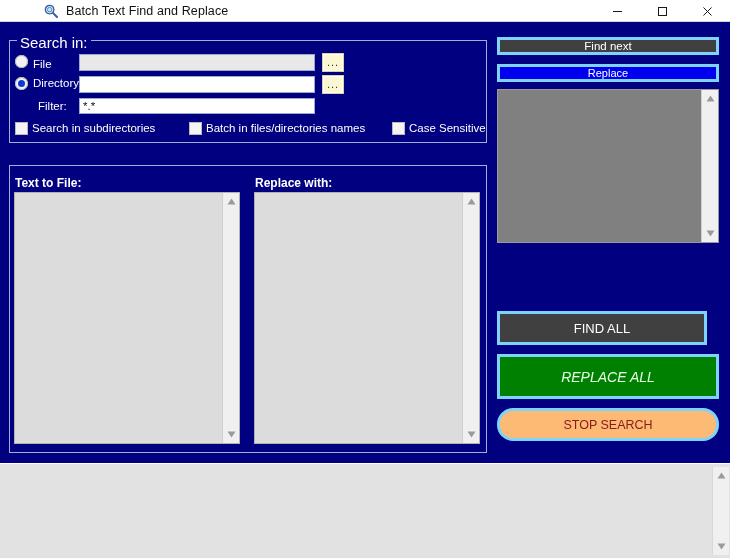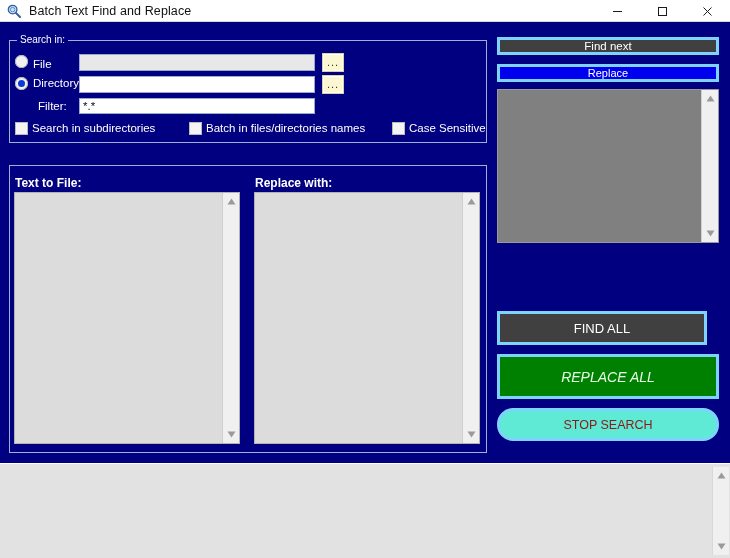--- a/index.html
+++ b/index.html
@@ -25,20 +25,21 @@
   
   .titlebar {
     position: absolute;
     left: 0; top: 0;
     width: 730px; height: 22px;
     background: #ffffff;
     border-bottom: 1px solid #d6d6d6;
     display: flex;
     align-items: center;
     box-sizing: border-box;
+    padding-left: 37px;
   }
   .title-icon {
     width: 16px; height: 16px;
     margin-left: 6px; margin-right: 7px;
     position: relative;
     flex: 0 0 auto;
   }
   .title-text {
     color: #111111;
     font-size: 12.5px;
@@ -66,21 +67,21 @@
     border: 1px solid #9fb0d8;
     box-sizing: border-box;
   }
   .groupbox > .gb-label {
     position: absolute;
     top: -7px;
     left: 7px;
     padding: 0 3px;
     background: #000080;
     color: #ffffff;
-    font-size: 10px;
+    font-size: 15px;
     white-space: nowrap;
   }
 
   
   .navy-label {
     position: absolute;
     color: #ffffff;
     font-size: 11.5px;
     white-space: nowrap;
   }
@@ -200,21 +201,21 @@
     display: flex;
     align-items: center;
     justify-content: center;
     text-align: center;
     white-space: nowrap;
     overflow: hidden;
   }
   .btn-dark   { background: #404040; color: #ffffff; }
   .btn-blue   { background: #0000ee; color: #ffffff; }
   .btn-green  { background: #008000; color: #e8ffe8; }
-  .btn-red    { background: #5eead4; color: #8b1a1a; border-radius: 16px; }
+  .btn-red    { background: #fdba74; color: #8b1a1a; border-radius: 16px; }
 
   
   .bottom-panel {
     position: absolute;
     left: 0;
     box-sizing: border-box;
     background: #e2e2e2;
     border-top: 1px solid #ffffff;
     display: flex;
   }

